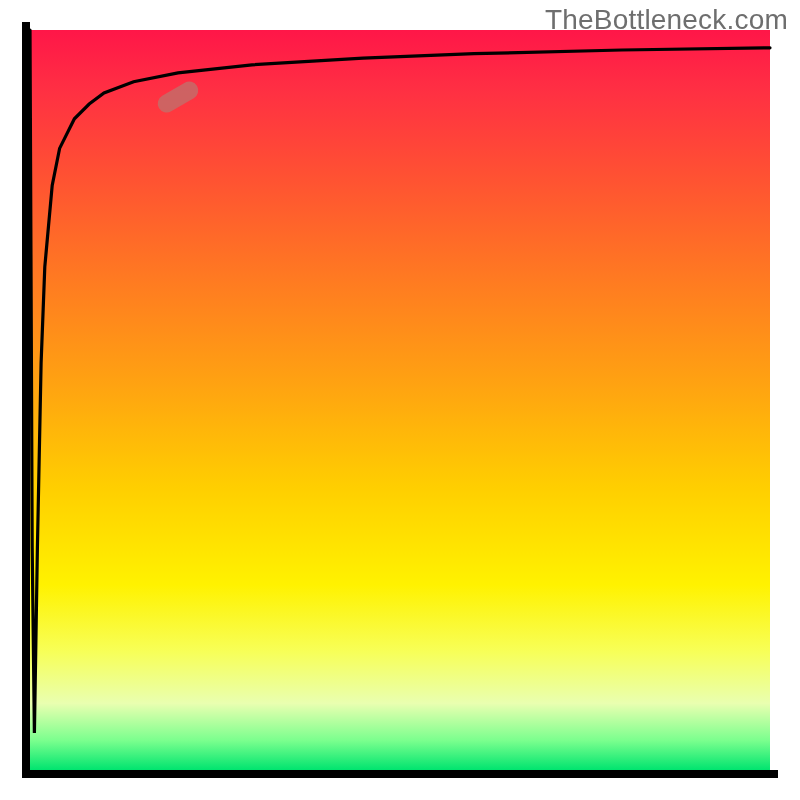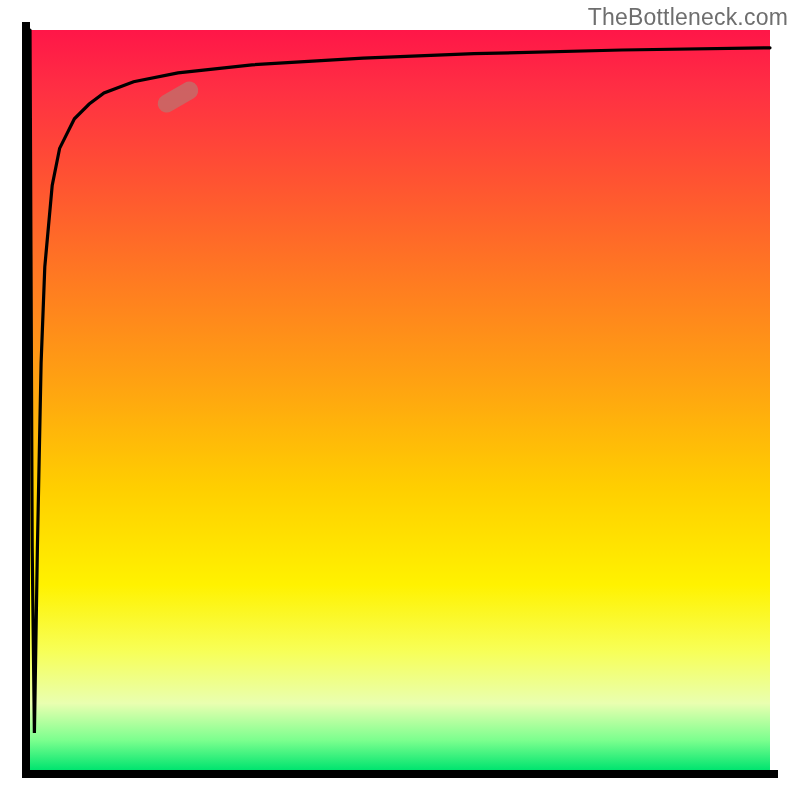--- a/index.html
+++ b/index.html
@@ -51,21 +51,21 @@
     left: 22px;
     top: 770px;
     width: 756px;
     height: 8px;
   }
   .watermark {
     position: absolute;
     top: 4px;
     right: 12px;
     color: #6e6e6e;
-    font-size: 23px;
+    font-size: 28px;
     font-weight: 400;
     letter-spacing: 0.2px;
   }
   svg.curve {
     position: absolute;
     left: 0;
     top: 0;
     width: 800px;
     height: 800px;
     pointer-events: none;

